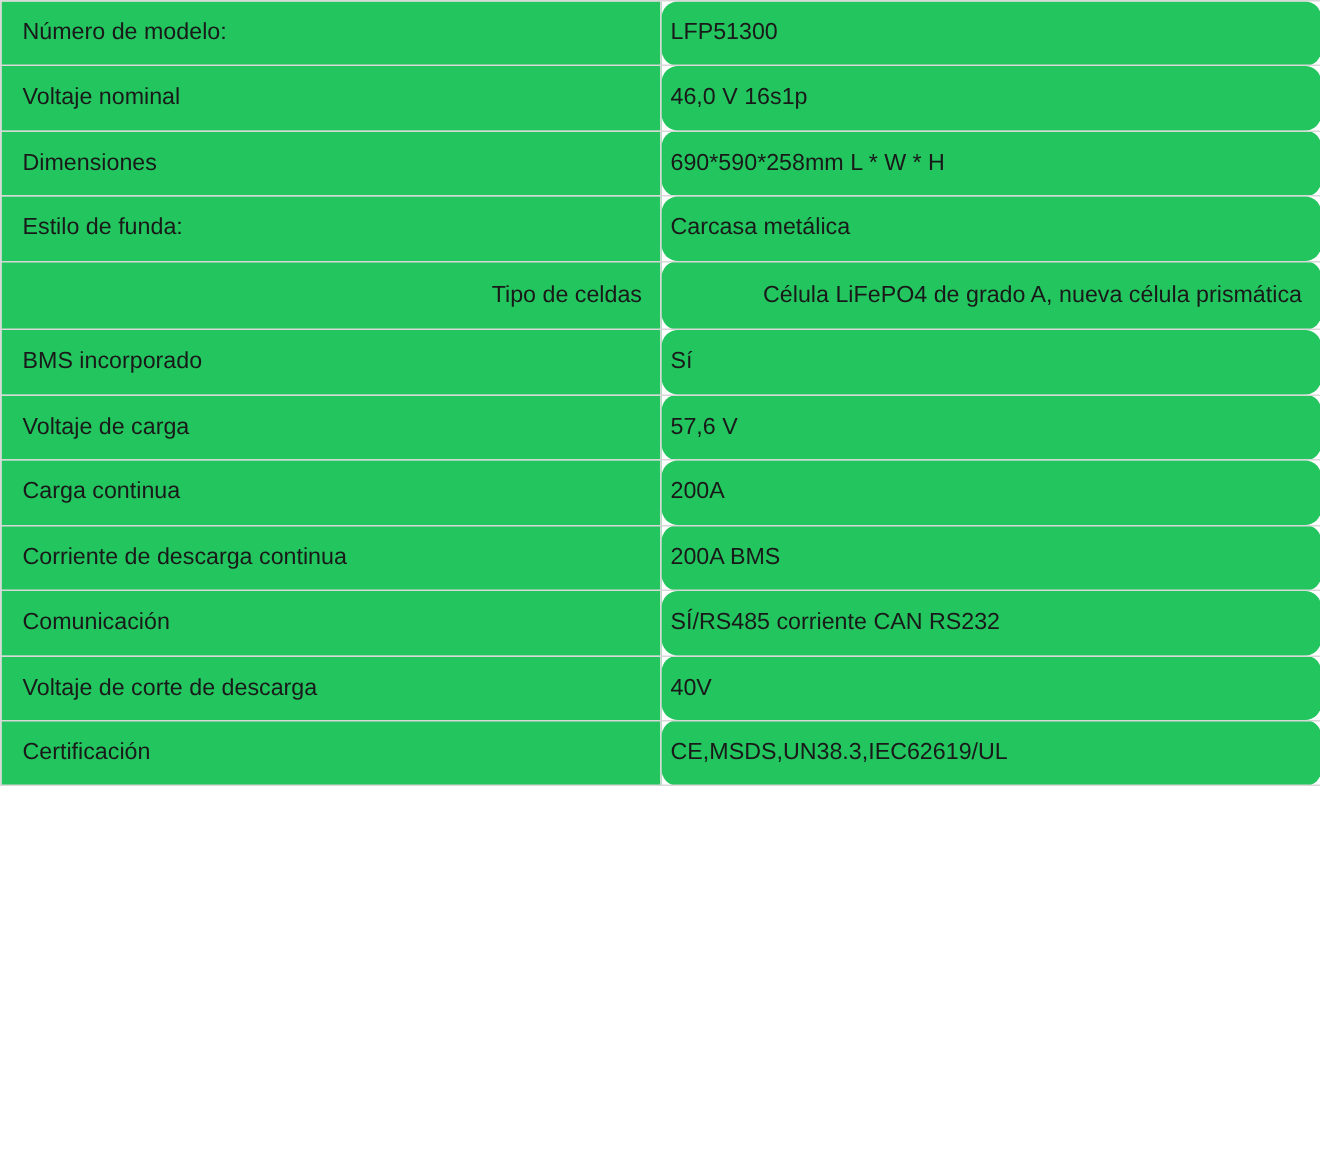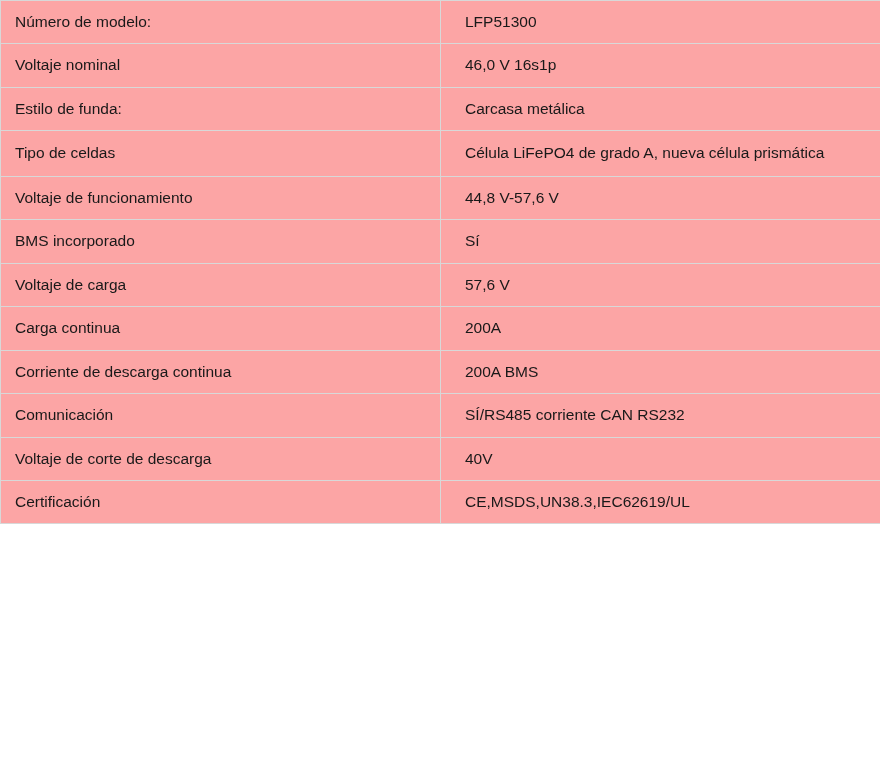--- a/index.html
+++ b/index.html
@@ -24,64 +24,66 @@
 
   .spec-table td {
     border: 1px solid #d8d8d8;
     border-left: none;
     border-top: none;
     padding: 11px 12px 11px 14px;
     font-size: 15.5px;
     line-height: 1.32;
     vertical-align: middle;
     color: #191919;
-    background: #fca5a5;
+    background: #22c55e;
   }
   .spec-table tr:first-child td {
     border-top: 1px solid #d8d8d8;
   }
   .spec-table td.label {
     border-left: 1px solid #d8d8d8;
   }
   .spec-table td.value {
-    padding-left: 24px;
+    padding-left: 6px;
+    border-radius: 11px;
   }
   .spec-table tr.tall td {
     padding-top: 12px;
     padding-bottom: 12px;
+    text-align: right;
   }
 </style>
 </head>
 <body>
 
 <table class="spec-table">
   <colgroup>
     <col class="c-label">
     <col class="c-value">
   </colgroup>
   <tbody>
     <tr>
       <td class="label">Número de modelo:</td>
       <td class="value">LFP51300</td>
     </tr>
     <tr>
       <td class="label">Voltaje nominal</td>
       <td class="value">46,0 V 16s1p</td>
     </tr>
     <tr>
+      <td class="label">Dimensiones</td>
+      <td class="value">690*590*258mm L * W * H</td>
+    </tr>
+    <tr>
       <td class="label">Estilo de funda:</td>
       <td class="value">Carcasa metálica</td>
     </tr>
     <tr class="tall">
       <td class="label">Tipo de celdas</td>
       <td class="value">Célula LiFePO4 de grado A, nueva célula prismática</td>
-    </tr>
-    <tr>
-      <td class="label">Voltaje de funcionamiento</td>
-      <td class="value">44,8 V-57,6 V</td>
     </tr>
     <tr>
       <td class="label">BMS incorporado</td>
       <td class="value">Sí</td>
     </tr>
     <tr>
       <td class="label">Voltaje de carga</td>
       <td class="value">57,6 V</td>
     </tr>
     <tr>

